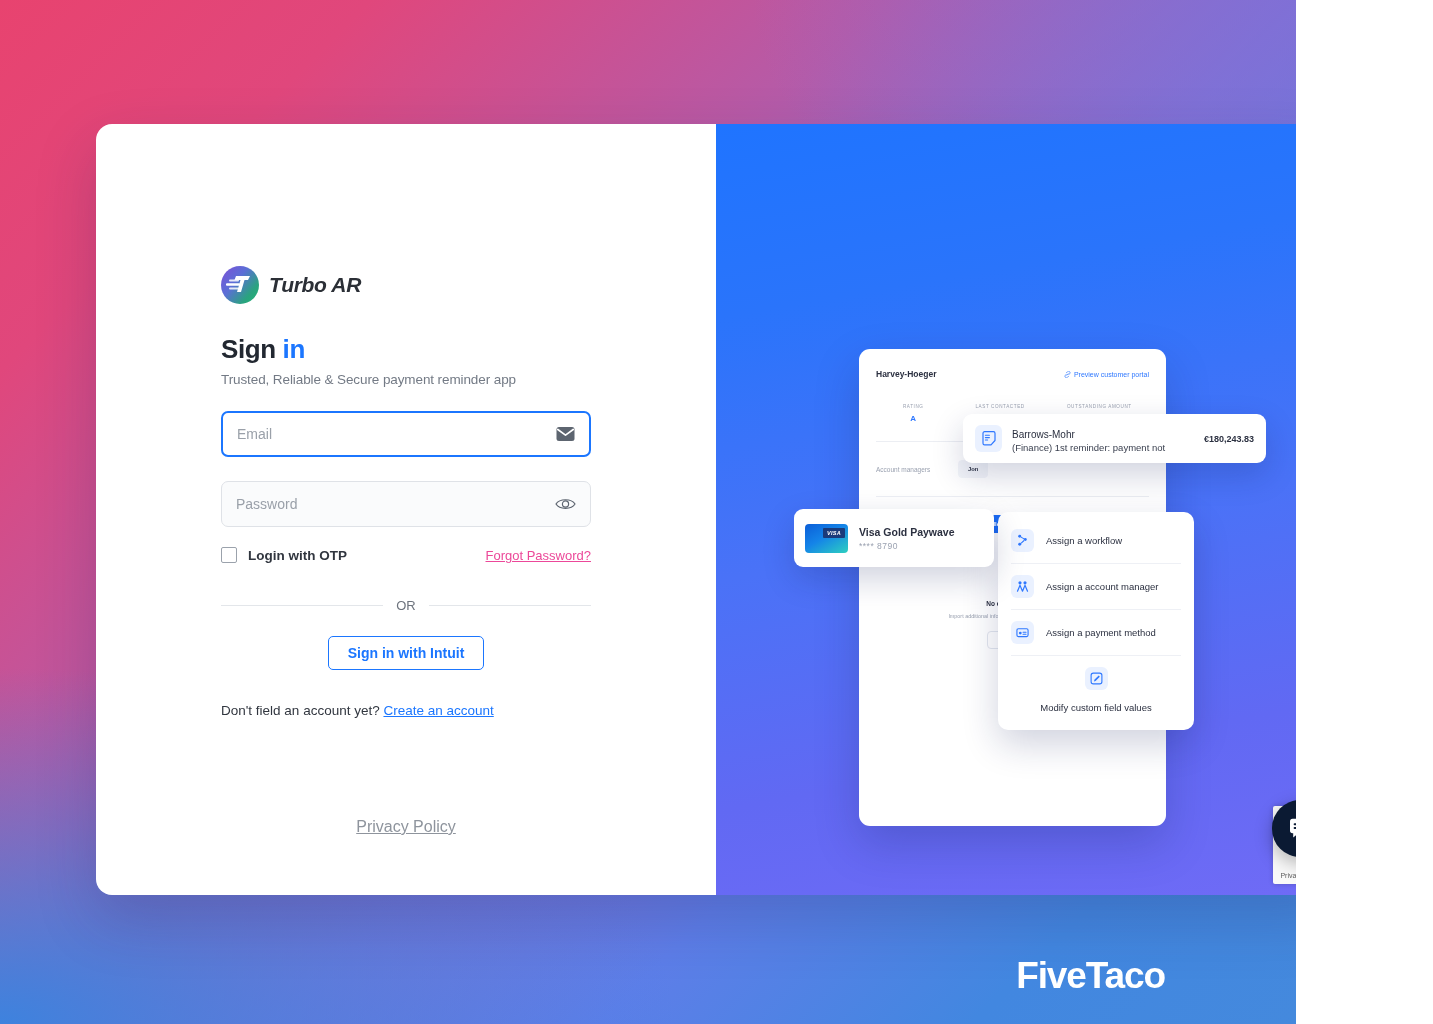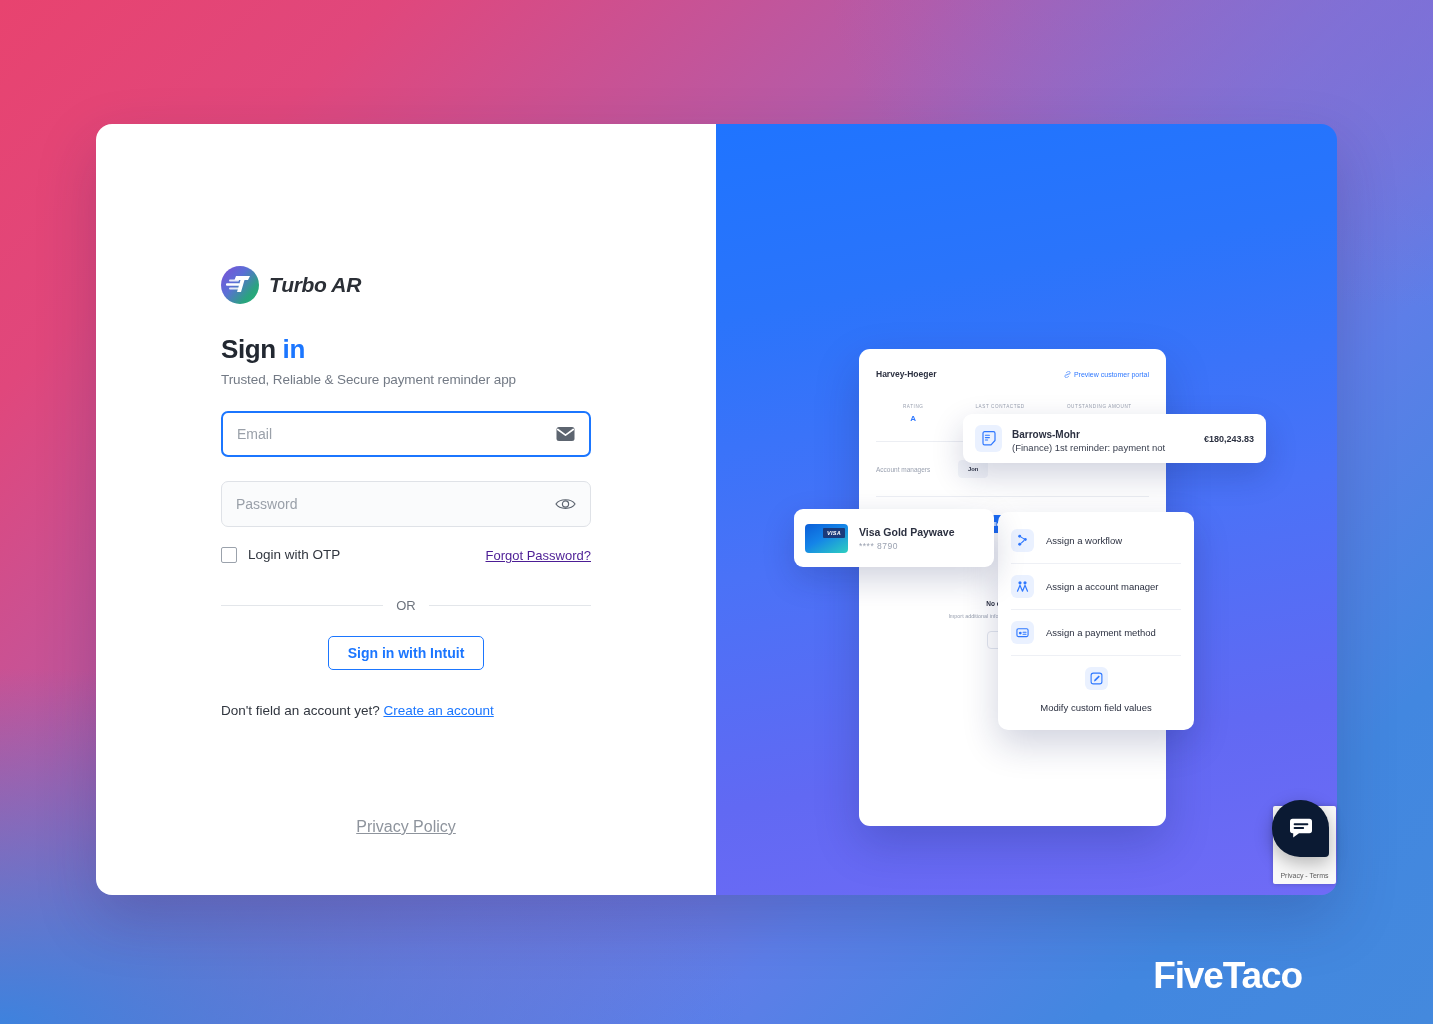--- a/index.html
+++ b/index.html
@@ -7,21 +7,21 @@
   html, body {
     width: 1433px;
     height: 1024px;
     overflow: hidden;
     font-family: "Liberation Sans", sans-serif;
   }
 
   
   #page {
     position: relative;
-    width: 1433px;
+    width: 1296px;
     height: 1024px;
     background:
       linear-gradient(135deg,
         #e8436f 0%,
         #e0477c 16%,
         #b55ba8 38%,
         #7f73d6 56%,
         #5d7ee8 70%,
         #4287e0 86%,
         #4489dd 100%);
@@ -107,28 +107,28 @@
     position: absolute;
     right: 14px; top: 50%; transform: translateY(-50%);
     display: flex; align-items: center; justify-content: center;
     cursor: pointer;
   }
 
   .row-opts {
     margin-top: 20px;
     display: flex; align-items: center; justify-content: space-between;
   }
-  .otp { display: flex; align-items: flex-start; gap: 11px; cursor: pointer; }
+  .otp { display: flex; align-items: flex-end; gap: 11px; cursor: pointer; font-weight: bold; }
   .cbox {
     width: 16px; height: 16px; border: 1.5px solid #9ba2ac; border-radius: 2px;
     background: #fff; flex: none;
   }
   .otp-label { font-size: 13.5px; color: #31363f; }
   .forgot {
-    font-size: 13px; color: #4c1d95; text-decoration: underline; cursor: pointer;
+    font-size: 13px; color: #ec4899; text-decoration: underline; cursor: pointer;
   }
 
   .primary-btn {
     margin-top: 23px;
     width: 100%; height: 42px;
     background: #1b76ff;
     border: none; border-radius: 5px;
     color: #fff; font-size: 14px; font-family: "Liberation Sans", sans-serif;
     cursor: pointer;
   }
@@ -223,21 +223,21 @@
     display: flex; align-items: center;
     padding: 0 12px; gap: 10px;
     z-index: 5;
   }
   .toast-ico {
     width: 27px; height: 27px; flex: none;
     background: #eaf1ff; border-radius: 6px;
     display: flex; align-items: center; justify-content: center;
   }
   .toast-txt { flex: 1; min-width: 0; }
-  .t-name { font-size: 10px; font-weight: 700; color: #2b3040; }
+  .t-name { font-size: 10px; font-weight: 400; color: #2b3040; }
   .t-sub { font-size: 9.5px; color: #3b4150; margin-top: 0; white-space: nowrap; overflow: hidden; }
   .t-amt { font-size: 9px; font-weight: 700; color: #2b3040; flex: none; }
 
   
   .visa {
     position: absolute;
     left: 78px; top: 385px;
     width: 200px; height: 58px;
     background: #fff;
     border-radius: 9px;

